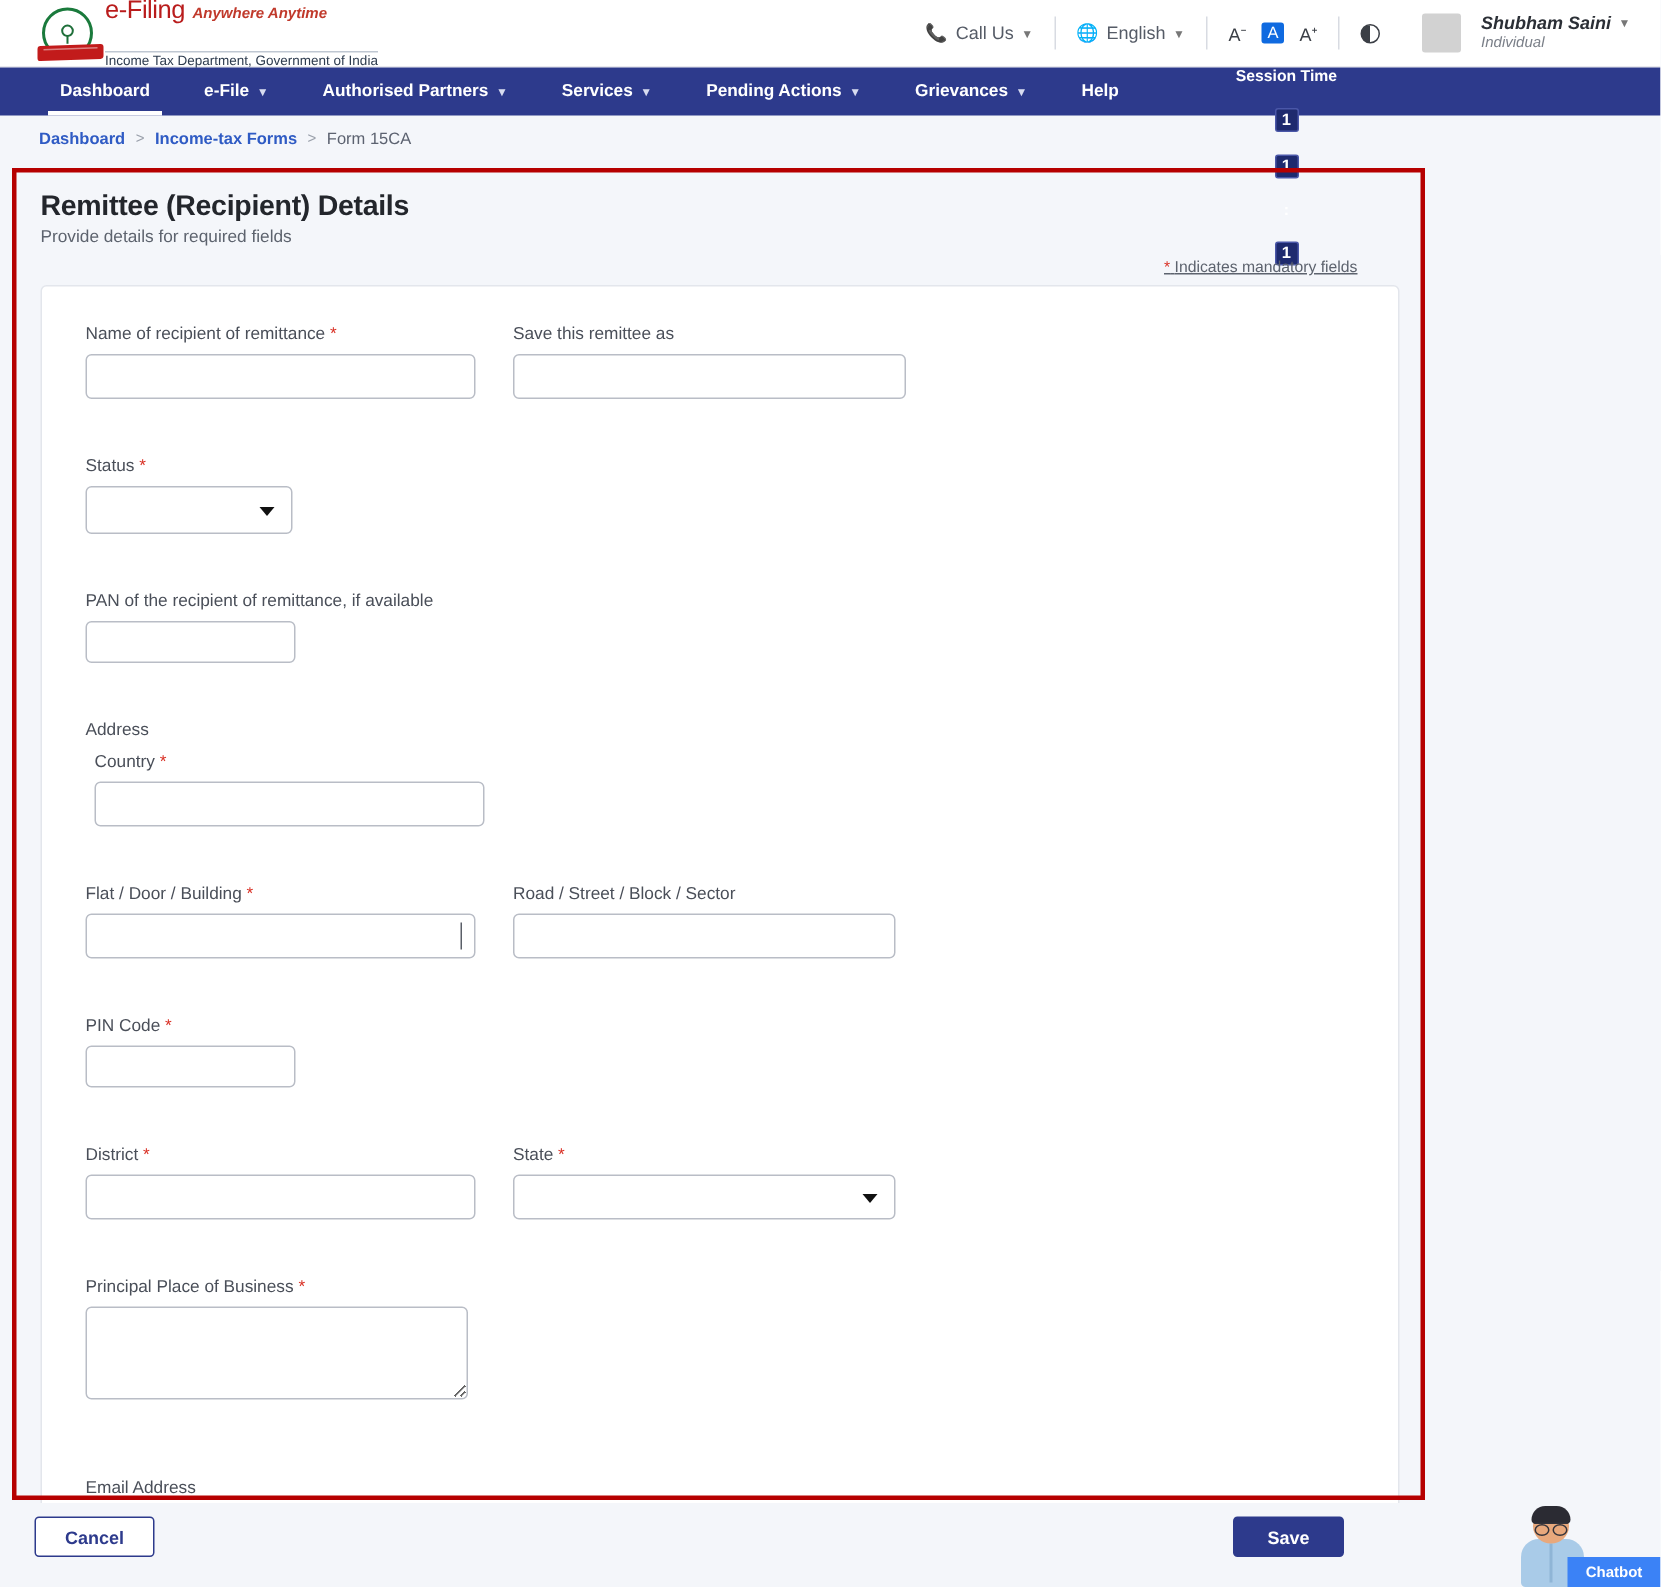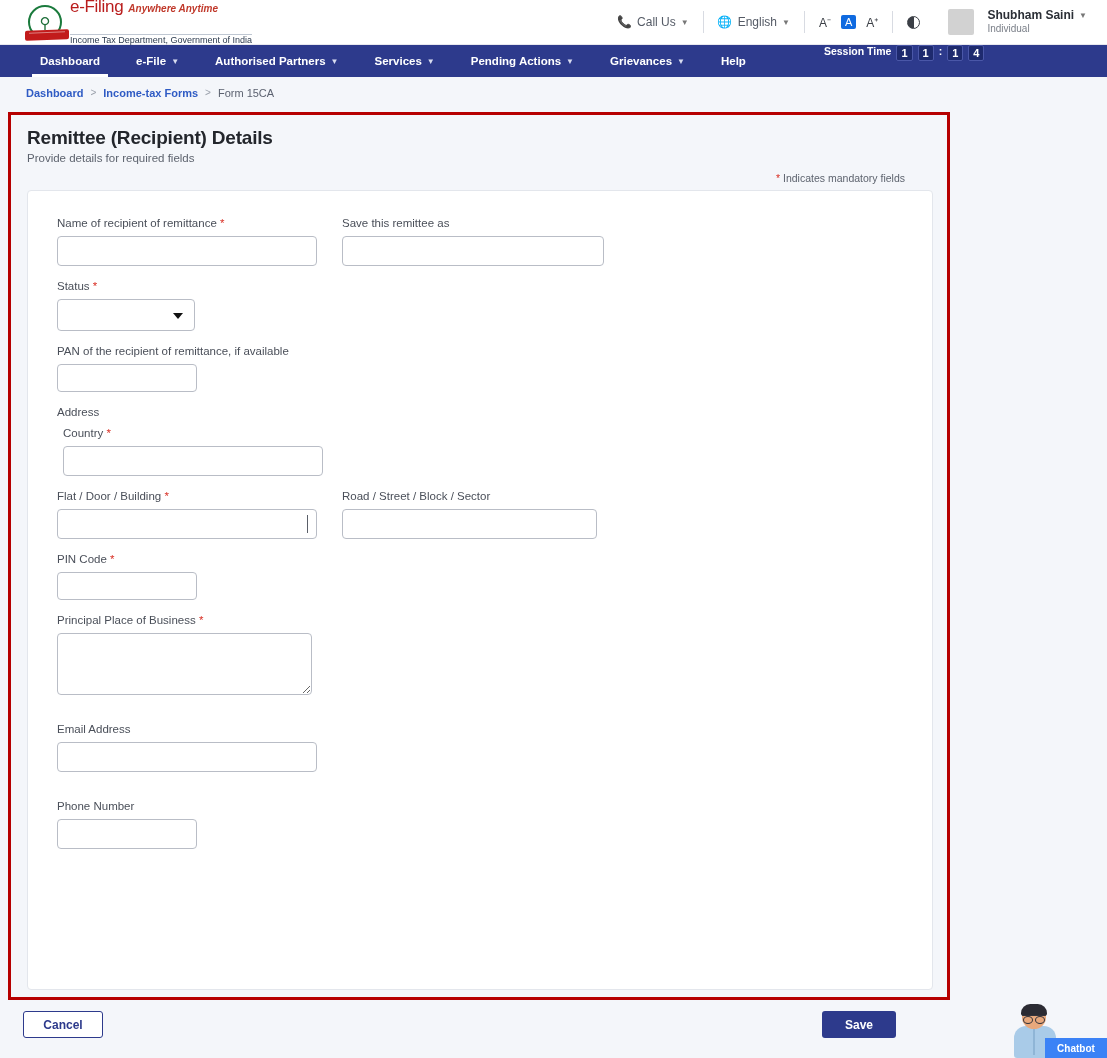--- a/index.html
+++ b/index.html
@@ -78,21 +78,21 @@
   }
   .contrast-ico {
     width: 13px; height: 13px; border-radius: 50%;
     border: 1.6px solid #3b3f46;
     background: linear-gradient(90deg, #3b3f46 50%, #fff 50%);
   }
   .avatar-box {
     width: 26px; height: 26px; background: #d2d2d2; border-radius: 2px;
     margin-right: 8px;
   }
-  .user-block { line-height: 1.25; }
+  .user-block { line-height: 1.25; font-style: italic; }
   .user-name { font-size: 12px; font-weight: bold; color: #2b2f36; }
   .user-role { font-size: 10px; color: #7a7f88; }
 
   
   .navbar {
     height: 32px;
     background: #2d3a8c;
     display: flex; align-items: stretch;
     padding-left: 22px;
     position: relative;
@@ -103,22 +103,22 @@
     padding: 0 18px; white-space: nowrap;
     position: relative;
   }
   .nav-item.active::after {
     content: ""; position: absolute; left: 10px; right: 10px; bottom: 0;
     height: 3px; background: #ffffff;
   }
   .nav-item .caret { color: #d8dcf0; font-size: 8px; }
   .session {
     margin-left: 60px;
-    display: flex; align-items: flex-start; gap: 5px;
-    color: #fff; font-size: 10.5px; font-weight: bold;
+    display: flex; align-items: center; gap: 15px;
+    color: #fff; font-size: 10.5px; font-weight: bold; flex-direction: column;
   }
   .digit {
     background: #1e2a6e; border: 1px solid #4a57a8;
     padding: 1px 4px; border-radius: 2px;
     font-size: 11px; font-weight: bold; color: #fff;
     min-width: 13px; text-align: center;
   }
   .colon { color: #fff; font-weight: bold; }
 
   
@@ -153,39 +153,40 @@
     font-size: 19px; font-weight: bold; color: #23262c;
     padding: 12px 0 0 16px; letter-spacing: -.2px;
   }
   .page-sub {
     font-size: 11.5px; color: #5d636e;
     padding: 3px 0 0 16px;
   }
   .mandatory-note {
     text-align: right; font-size: 10.5px; color: #5d636e;
     padding: 8px 42px 0 0;
+    text-decoration: underline;
   }
   .mandatory-note .star { color: #d93025; }
 
   .card {
     margin: 6px 14px 0 16px;
     background: #ffffff;
     border: 1px solid #e3e6ec;
     border-radius: 4px;
     padding: 26px 0 32px 0;
     min-height: 800px;
   }
 
   .row {
     display: flex;
     padding: 0 0 0 29px;
   }
   .col-left { width: 285px; flex: 0 0 285px; }
   .col-right { width: 285px; flex: 0 0 285px; margin-left: 0; }
-  .field { margin-bottom: 14px; }
+  .field { margin-bottom: 39px; }
   .field.indent { padding-left: 6px; }
 
   label.flabel {
     display: block;
     font-size: 11.5px; color: #4a4f59;
     margin-bottom: 7px;
   }
   label.flabel .star { color: #d93025; }
   .section-label {
     font-size: 11.5px; color: #4a4f59;
@@ -506,20 +507,43 @@
           <label class="flabel">
             <span>PIN Code</span>
             <span class="star">*</span>
           </label>
           <input class="inp w140 h28" type="text" value="" style="">
         </div>
       </div>
     </div>
 
 
+    <div class="row">
+      <div class="col-left">
+        <div class="field">
+          <label class="flabel">
+            <span>District</span>
+            <span class="star">*</span>
+          </label>
+          <input class="inp w260 h30" type="text" value="" style="">
+        </div>
+      </div>
+      <div class="col-right">
+        <div class="field">
+          <label class="flabel">
+            <span>State</span>
+            <span class="star">*</span>
+          </label>
+          <span class="selwrap">
+            <input class="inp w255 h30" type="text" readonly="" value="" style="">
+            <span class="arrow"></span>
+          </span>
+        </div>
+      </div>
+    </div>
 
     <div class="row">
       <div class="col-left">
         <div class="field">
           <label class="flabel">
             <span>Principal Place of Business</span>
             <span class="star">*</span>
           </label>
           <textarea class="ta" style=""></textarea>
         </div>

